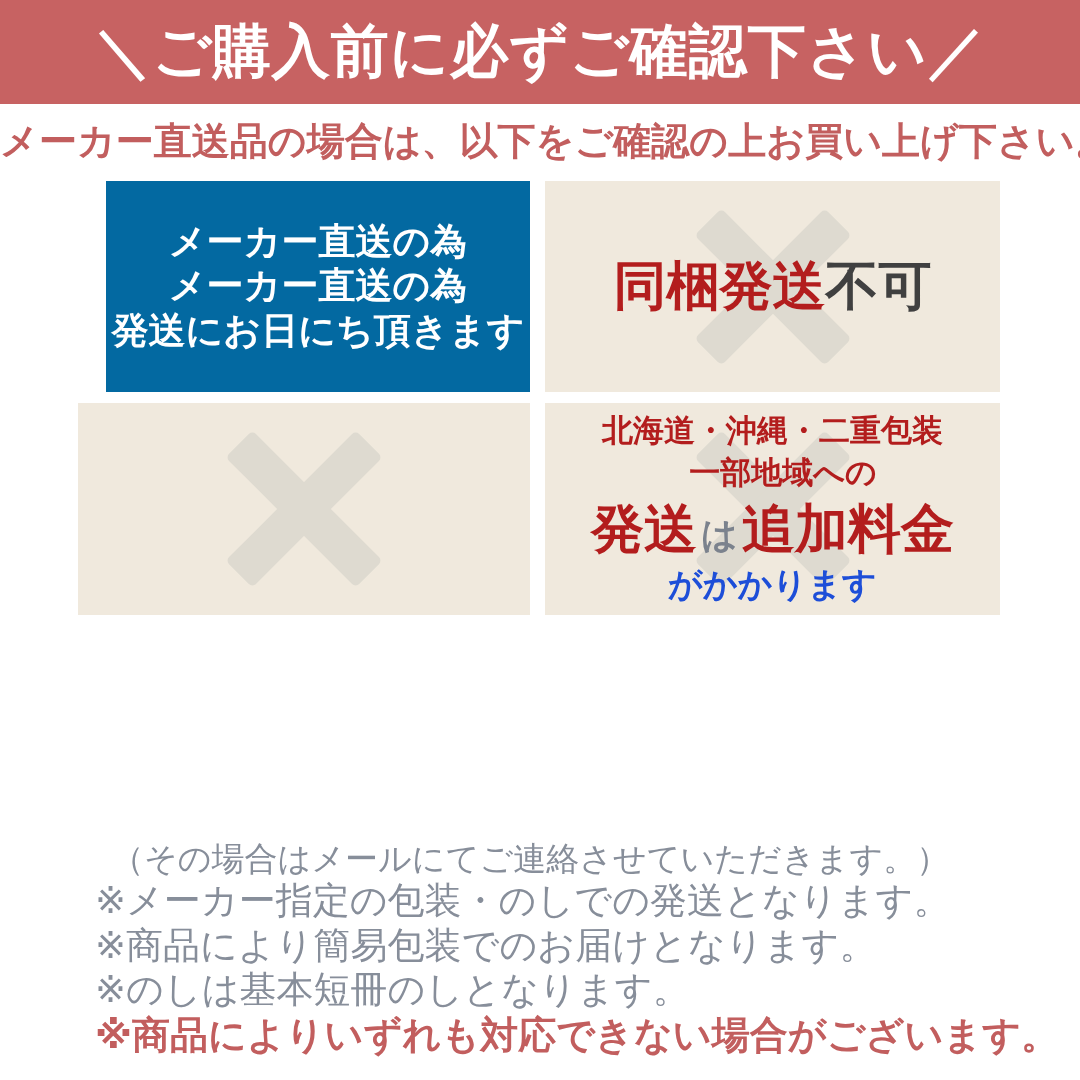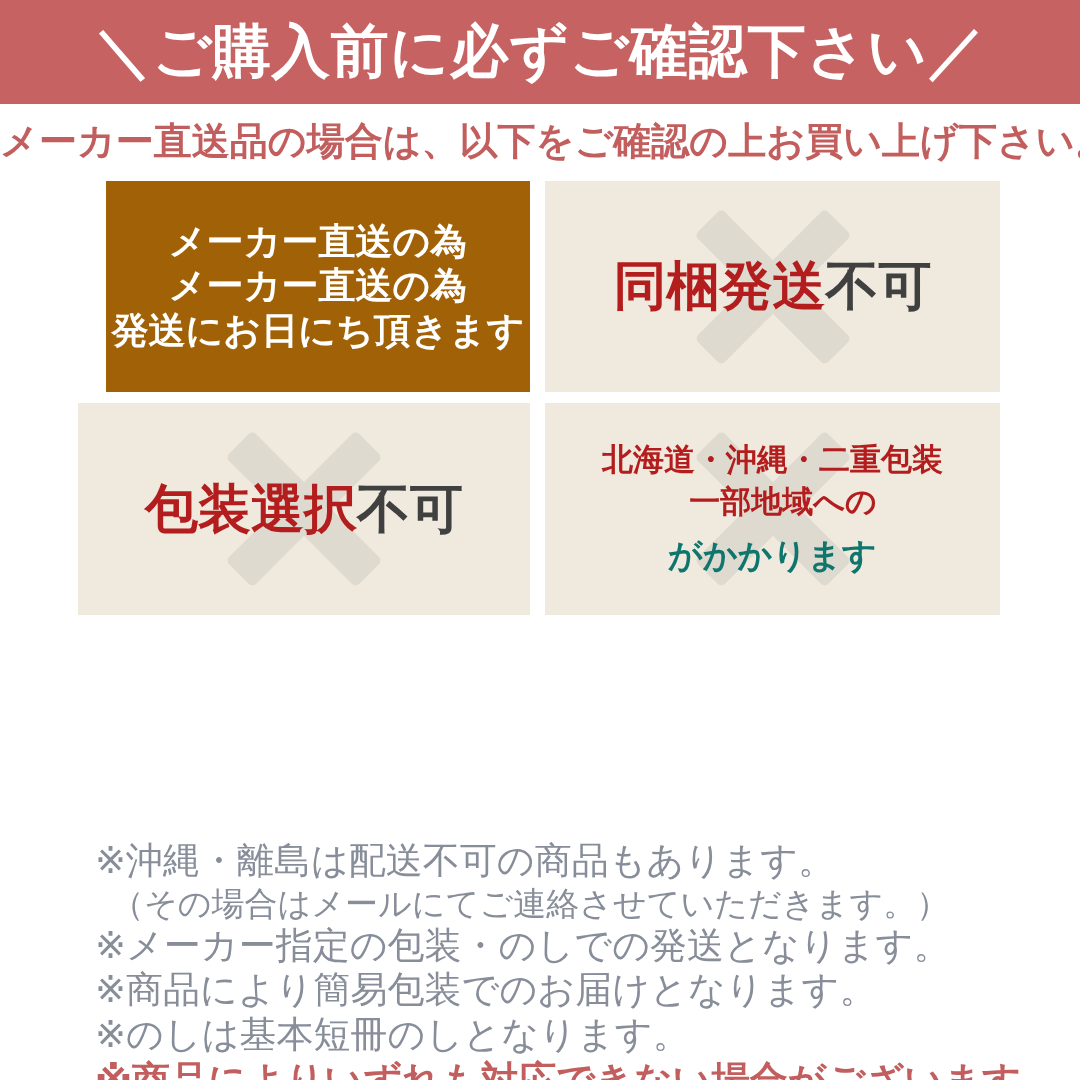--- a/index.html
+++ b/index.html
@@ -27,38 +27,38 @@
     display:grid;
     grid-template-columns:452px 455px;
     grid-template-rows:211px 212px 207px;
     column-gap:15px;row-gap:11px;
   }
   .cell{
     position:relative;background:#f0e9dd;
     display:flex;flex-direction:column;align-items:center;justify-content:center;
     text-align:center;overflow:hidden;
   }
-  .cell.highlight{background:#a16207;margin-left:28px;}
+  .cell.highlight{background:#0369a1;margin-left:28px;}
   .cell-content{position:relative;z-index:1;display:flex;flex-direction:column;align-items:center;justify-content:center;}
   
   .xmark{position:absolute;inset:0;z-index:0;}
   .x-bar{
     position:absolute;width:184px;height:38px;background:#dedad0;border-radius:5px;
     left:calc(50% - 92px);top:calc(50% - 19px);
   }
   .x-bar.r1{transform:rotate(45deg);}
   .x-bar.r2{transform:rotate(-45deg);}
   
   .hl-line{font-size:37px;font-weight:700;line-height:1.2;color:#ffffff;white-space:nowrap;}
   .main-line{font-size:53px;font-weight:700;line-height:1.1;white-space:nowrap;}
   .red{color:#b31d1d;}
   .gray{color:#404040;}
   .small-red{font-size:31px;font-weight:700;color:#b31d1d;line-height:1.35;white-space:nowrap;}
   .fee-particle{font-size:36px;font-weight:700;color:#7b828d;padding:0 4px;}
-  .fee-last{font-size:34px;font-weight:700;color:#0f766e;margin-top:4px;white-space:nowrap;}
+  .fee-last{font-size:34px;font-weight:700;color:#1d4ed8;margin-top:4px;white-space:nowrap;}
   .mb6{margin-bottom:6px;margin-left:21px;}
   
   .notes{position:absolute;left:95px;top:836px;width:960px;}
   .note{
     font-size:37px;font-weight:500;color:#878e9a;
     line-height:1.07;margin:5px 0;white-space:nowrap;
   }
   .note.sub{font-size:33px;margin-left:16px;}
   .note.alert{color:#c25e5e;font-size:38px;font-weight:600;}
 </style>
@@ -92,40 +92,37 @@
       <div class="main-line"><span class="red">同梱発送</span><span class="gray">不可</span></div>
     </div>
   </div>
 
 
   <div class="cell">
     <div class="xmark">
       <span class="x-bar r1"></span>
       <span class="x-bar r2"></span>
     </div>
-    <div class="cell-content">
-      <div class="main-line"><span class="red">包装選択</span><span class="gray">不可</span></div>
-    </div>
   </div>
 
   <div class="cell">
     <div class="xmark">
       <span class="x-bar r1"></span>
       <span class="x-bar r2"></span>
     </div>
     <div class="cell-content">
       <div class="small-red">北海道・沖縄・二重包装</div>
       <div class="small-red mb6">一部地域への</div>
+      <div class="main-line"><span class="red">発送</span><span class="fee-particle">は</span><span class="red">追加料金</span></div>
       <div class="fee-last">がかかります</div>
     </div>
   </div>
 
 
 </div>
 
 <div class="notes">
-  <p class="note">※沖縄・離島は配送不可の商品もあります。</p>
   <p class="note sub">（その場合はメールにてご連絡させていただきます。）</p>
   <p class="note">※メーカー指定の包装・のしでの発送となります。</p>
   <p class="note">※商品により簡易包装でのお届けとなります。</p>
   <p class="note">※のしは基本短冊のしとなります。</p>
   <p class="note alert">※商品によりいずれも対応できない場合がございます。</p>
 </div>
 
 </body></html>

